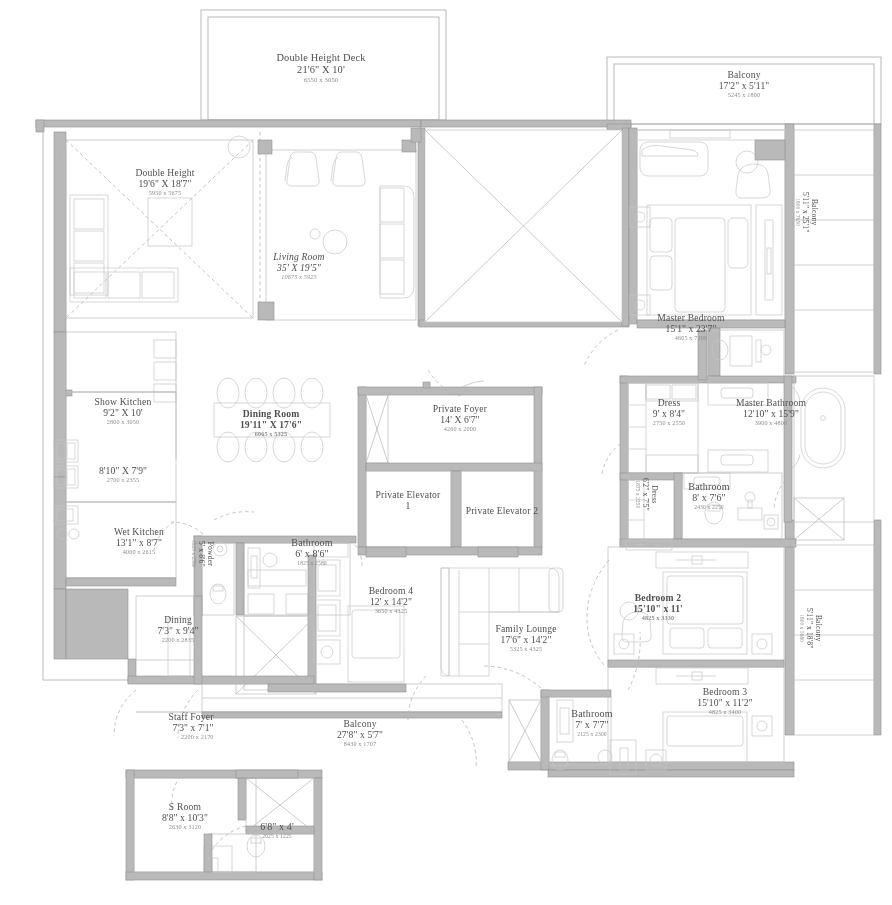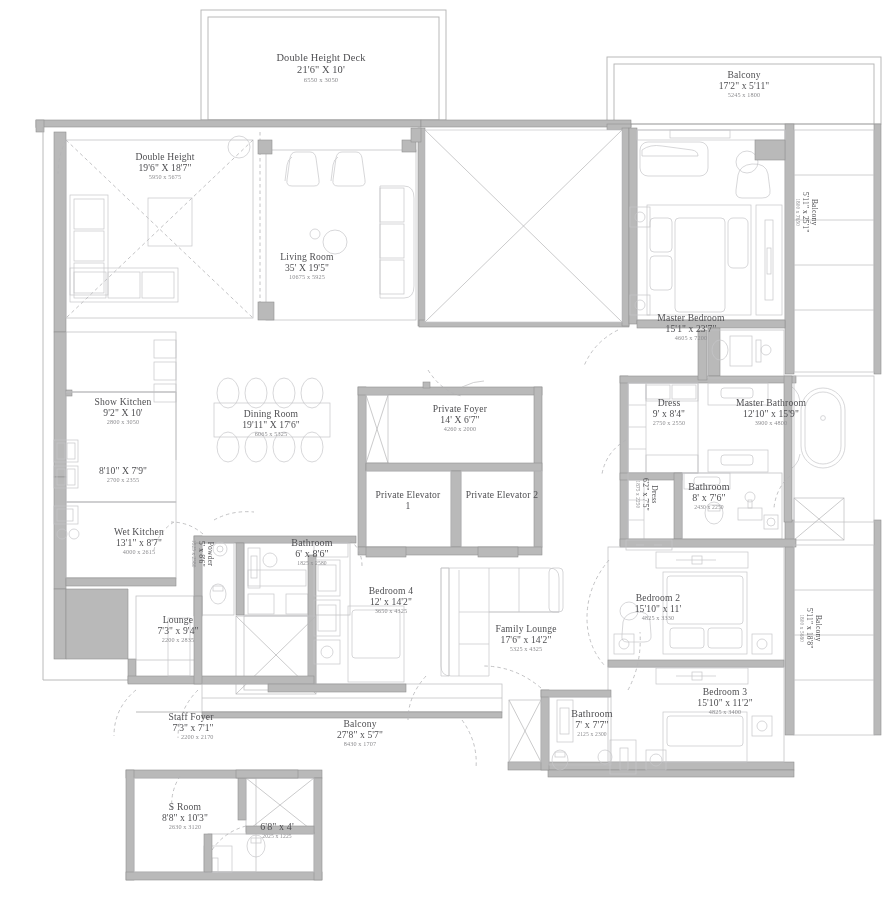--- a/index.html
+++ b/index.html
@@ -449,27 +449,27 @@
     <span class="d">21'6" X 10'</span>
     <span class="m">6550 x 3050</span>
   </div>
 
   <div class="lbl" style="left:736px;top:70px;transform:translate(-50%,0);">
     <span class="n">Balcony</span>
     <span class="d">17'2" x 5'11"</span>
     <span class="m">5245 x 1800</span>
   </div>
 
-  <div class="lbl" style="left:157px;top:152px;transform:translate(-50%,0);">
+  <div class="lbl" style="left:157px;top:168px;transform:translate(-50%,0);">
     <span class="n">Double Height</span>
     <span class="d">19'6" X 18'7"</span>
     <span class="m">5950 x 5675</span>
   </div>
 
-  <div class="lbl" style="left:299px;top:252px;transform:translate(-50%,0);">
+  <div class="lbl" style="left:291px;top:252px;transform:translate(-50%,0);font-style:italic;">
     <span class="n">Living Room</span>
     <span class="d">35' X 19'5"</span>
     <span class="m">10675 x 5925</span>
   </div>
 
   <div class="lbl" style="left:683px;top:313px;transform:translate(-50%,0);">
     <span class="n">Master Bedroom</span>
     <span class="d">15'1" x 23'7"</span>
     <span class="m">4605 x 7200</span>
   </div>
@@ -490,37 +490,37 @@
     <span class="d">8'10" X 7'9"</span>
     <span class="m">2700 x 2355</span>
   </div>
 
   <div class="lbl" style="left:131px;top:527px;transform:translate(-50%,0);">
     <span class="n">Wet Kitchen</span>
     <span class="d">13'1" x 8'7"</span>
     <span class="m">4000 x 2615</span>
   </div>
 
-  <div class="lbl" style="left:263px;top:409px;transform:translate(-50%,0);">
+  <div class="lbl" style="left:263px;top:409px;transform:translate(-50%,0);font-weight:bold;">
     <span class="n">Dining Room</span>
     <span class="d">19'11" X 17'6"</span>
     <span class="m">6065 x 5325</span>
   </div>
 
   <div class="lbl" style="left:452px;top:404px;transform:translate(-50%,0);">
     <span class="n">Private Foyer</span>
     <span class="d">14' X 6'7"</span>
     <span class="m">4260 x 2000</span>
   </div>
 
   <div class="lbl" style="left:400px;top:490px;transform:translate(-50%,0);width:72px;">
     <span class="n" style="white-space:normal;">Private Elevator 1</span>
   </div>
 
-  <div class="lbl" style="left:494px;top:490px;transform:translate(-50%,0);width:84px;">
+  <div class="lbl" style="left:494px;top:506px;transform:translate(-50%,0);width:84px;">
     <span class="n" style="white-space:normal;">Private Elevator 2</span>
   </div>
 
   <div class="lbl" style="left:661px;top:398px;transform:translate(-50%,0);">
     <span class="n">Dress</span>
     <span class="d">9' x 8'4"</span>
     <span class="m">2750 x 2550</span>
   </div>
 
   <div class="lbl" style="left:763px;top:398px;transform:translate(-50%,0);width:86px;">
@@ -558,21 +558,21 @@
     <span class="d">12' x 14'2"</span>
     <span class="m">3650 x 4325</span>
   </div>
 
   <div class="lbl" style="left:518px;top:624px;transform:translate(-50%,0);">
     <span class="n">Family Lounge</span>
     <span class="d">17'6" x 14'2"</span>
     <span class="m">5325 x 4325</span>
   </div>
 
-  <div class="lbl" style="left:650px;top:593px;transform:translate(-50%,0);">
+  <div class="lbl" style="left:650px;top:593px;transform:translate(-50%,0);font-weight:bold;">
     <span class="n">Bedroom 2</span>
     <span class="d">15'10" x 11'</span>
     <span class="m">4825 x 3330</span>
   </div>
 
   <div class="lbl" style="left:717px;top:687px;transform:translate(-50%,0);">
     <span class="n">Bedroom 3</span>
     <span class="d">15'10" x 11'2"</span>
     <span class="m">4825 x 3400</span>
   </div>
@@ -583,21 +583,21 @@
     <span class="m">1800 x 5680</span>
   </div>
 
   <div class="lbl sm" style="left:584px;top:708px;transform:translate(-50%,0);">
     <span class="n">Bathroom</span>
     <span class="d">7' x 7'7"</span>
     <span class="m">2125 x 2300</span>
   </div>
 
   <div class="lbl" style="left:170px;top:615px;transform:translate(-50%,0);">
-    <span class="n">Lounge</span>
+    <span class="n">Dining</span>
     <span class="d">7'3" x 9'4"</span>
     <span class="m">2200 x 2835</span>
   </div>
 
   <div class="lbl" style="left:183px;top:712px;transform:translate(-50%,0);text-align:right;">
     <span class="n">Staff Foyer</span>
     <span class="d">7'3" x 7'1"</span>
     <span class="m">2200 x 2170</span>
   </div>
 

